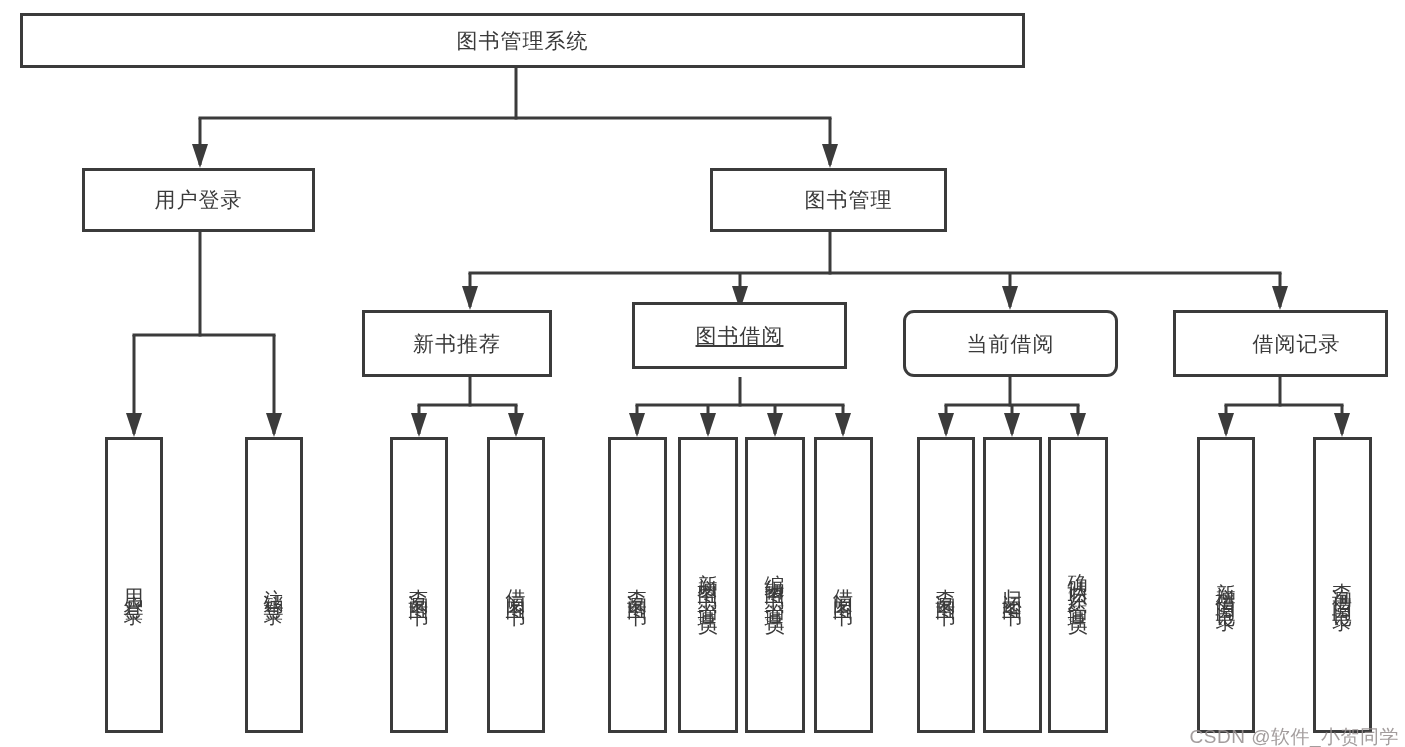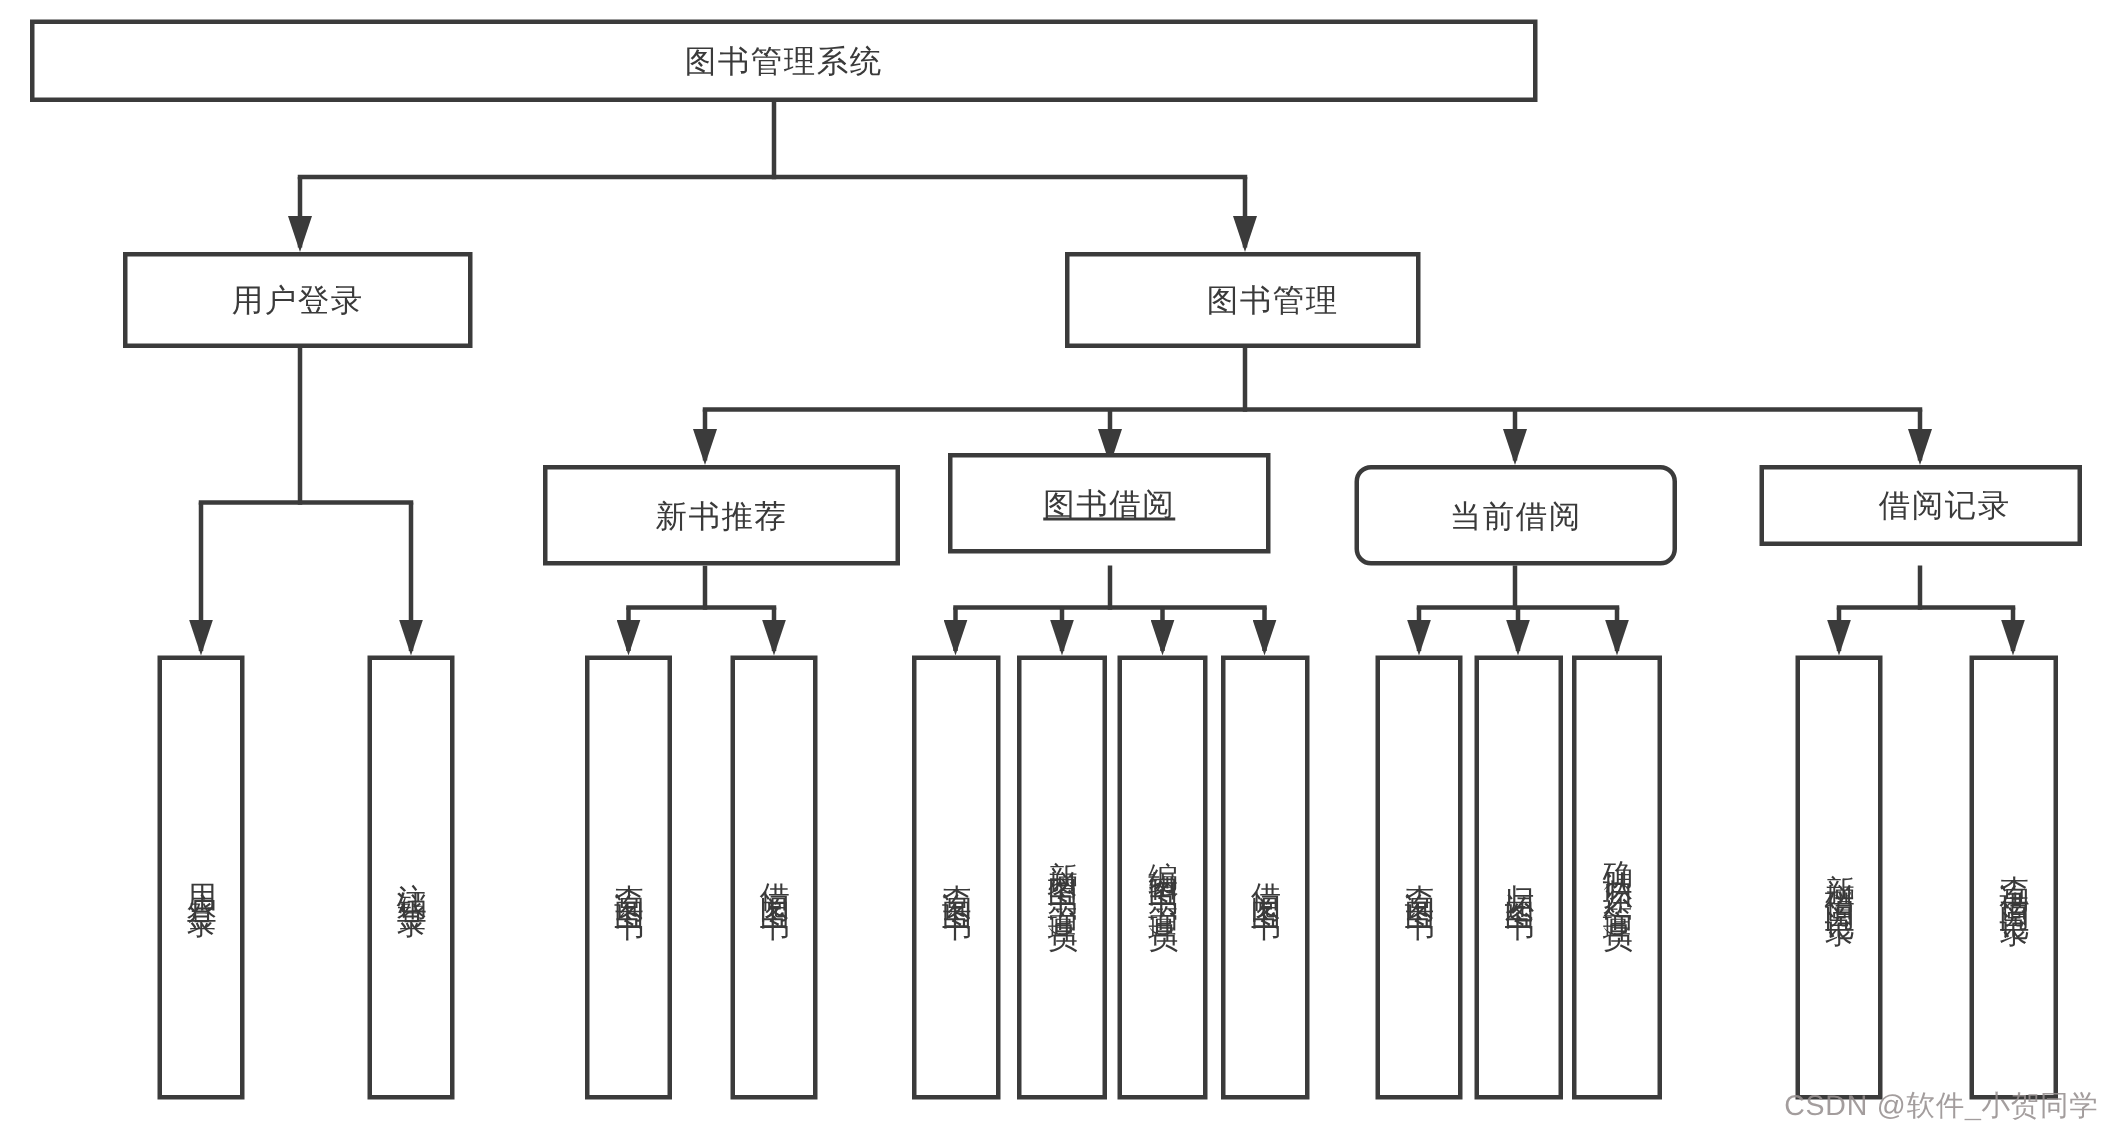--- a/index.html
+++ b/index.html
@@ -112,30 +112,30 @@
     <span class="hlbl">图书管理系统</span>
   </div>
 
   <div class="box" style="left:82px; top:168px; width:233px; height:64px;">
     <span class="hlbl">用户登录</span>
   </div>
   <div class="box" style="left:710px; top:168px; width:237px; height:64px;padding-left:40px;">
     <span class="hlbl">图书管理</span>
   </div>
 
-  <div class="box" style="left:362px; top:310px; width:238px; height:67px;">
+  <div class="box" style="left:362px; top:310px; width:190px; height:67px;">
     <span class="hlbl">新书推荐</span>
   </div>
   <div class="box" style="left:632px; top:302px; width:215px; height:67px;text-decoration:underline;">
     <span class="hlbl">图书借阅</span>
   </div>
   <div class="box" style="left:903px; top:310px; width:215px; height:67px;border-radius:11px;">
     <span class="hlbl">当前借阅</span>
   </div>
-  <div class="box" style="left:1173px; top:310px; width:215px; height:54px;padding-left:32px;">
+  <div class="box" style="left:1173px; top:310px; width:215px; height:67px;padding-left:32px;">
     <span class="hlbl">借阅记录</span>
   </div>
 
   <div class="box vbox" style="left:105px; width:58px;">
     <span class="vlbl">用户登录</span>
   </div>
   <div class="box vbox" style="left:245px; width:58px;">
     <span class="vlbl">注销登录</span>
   </div>
 

